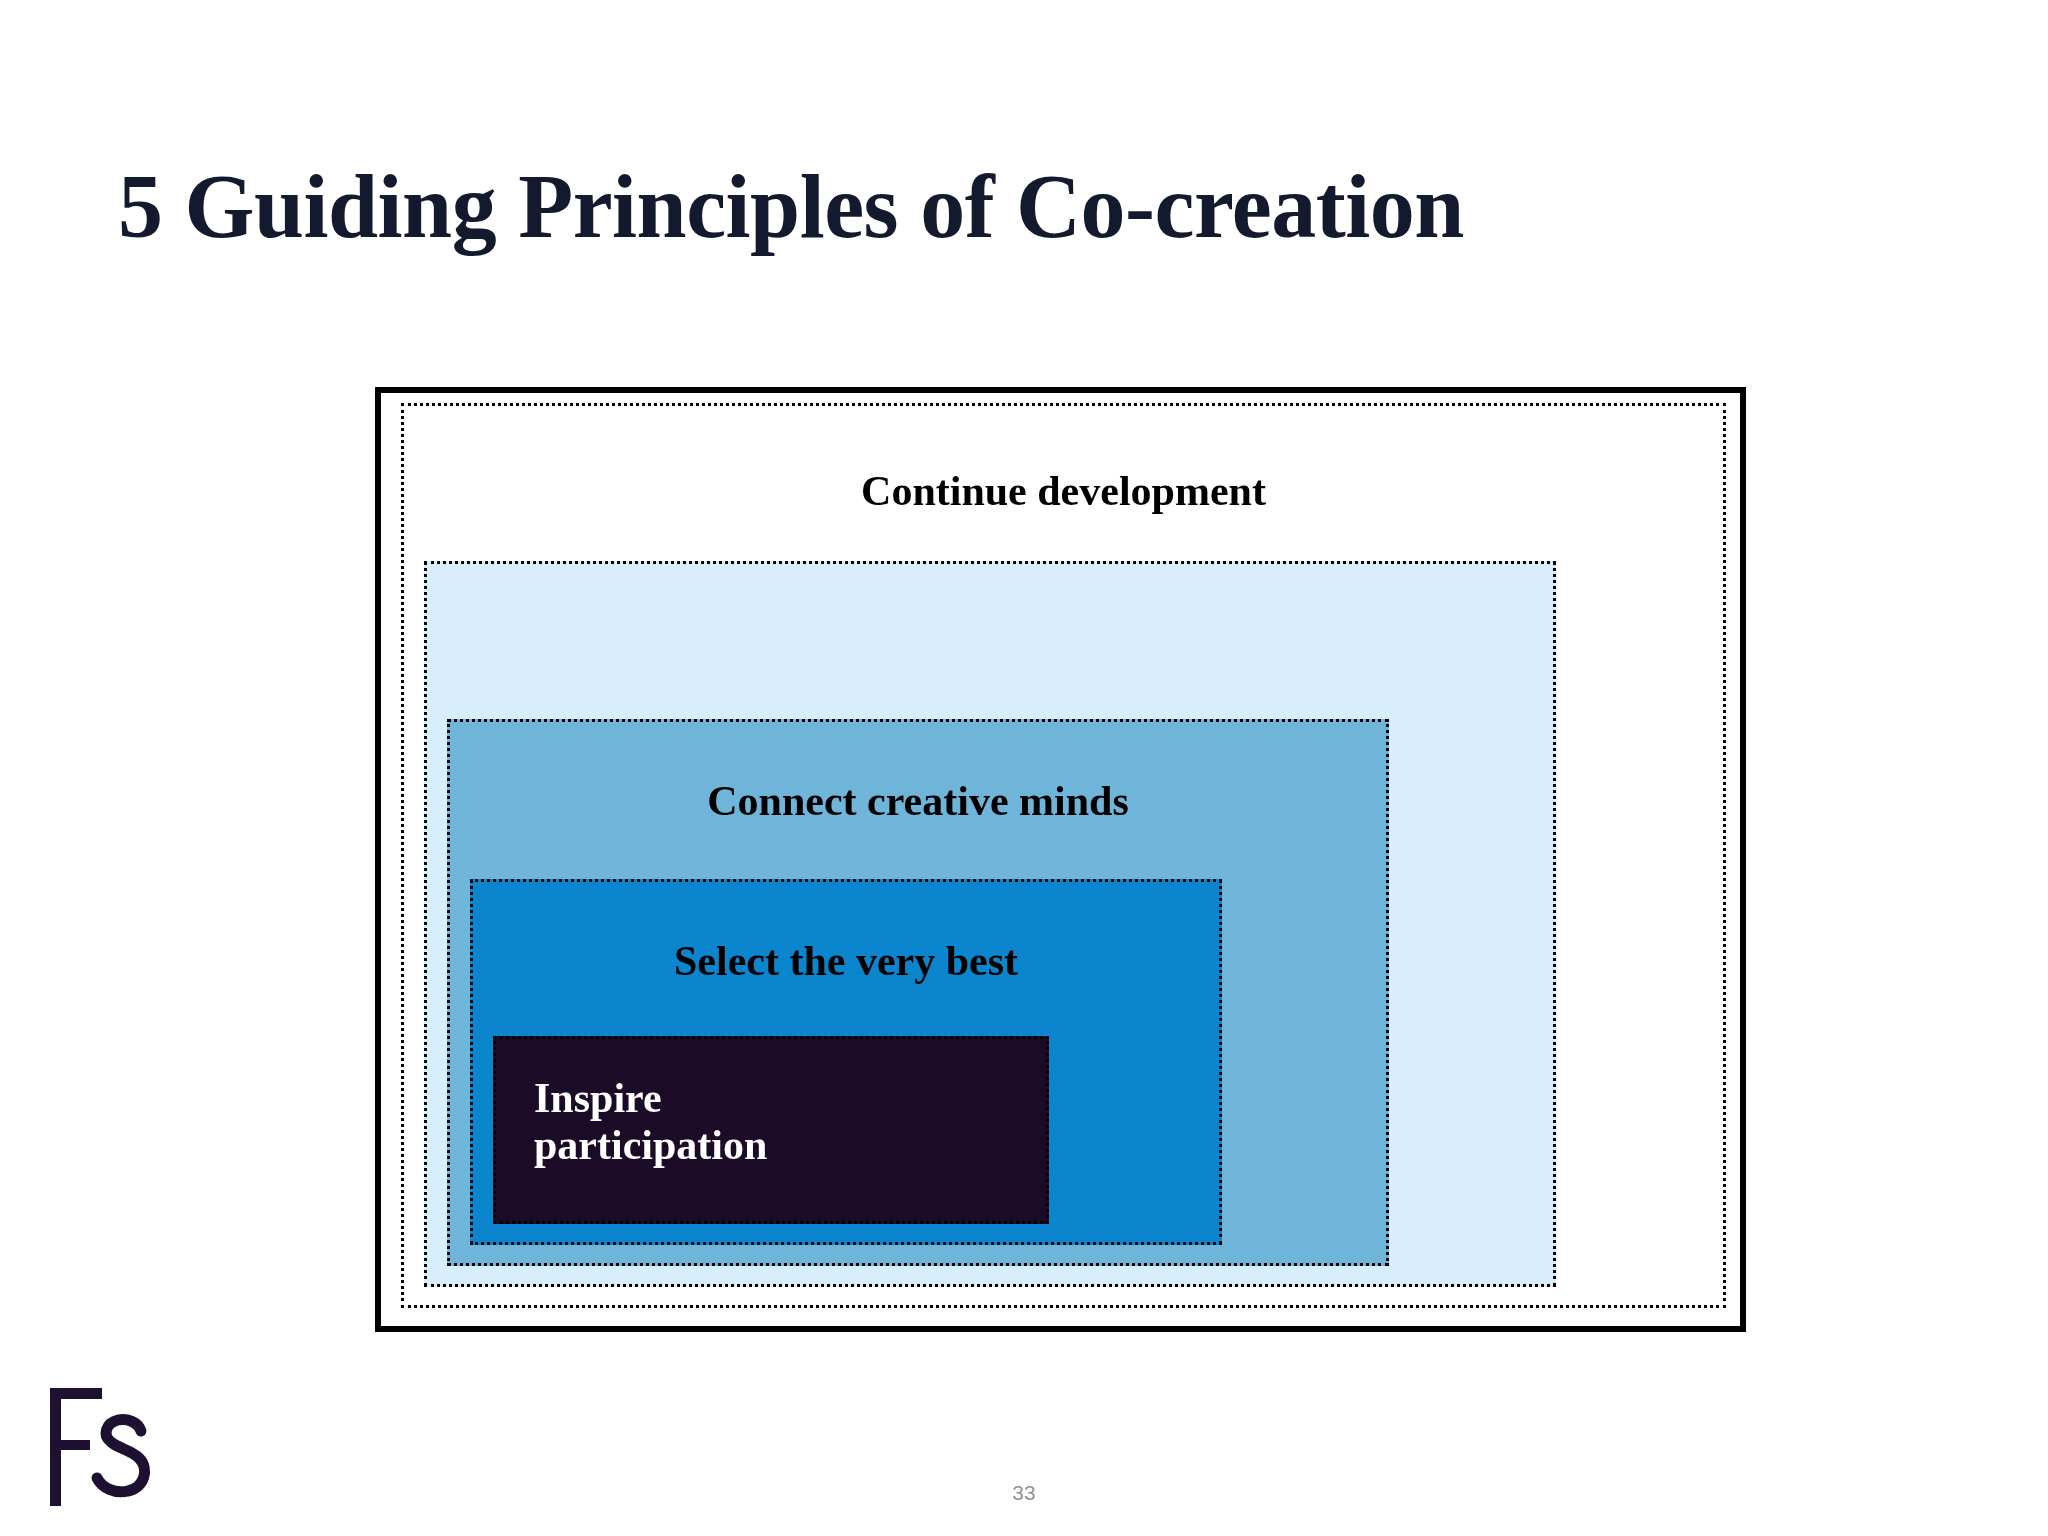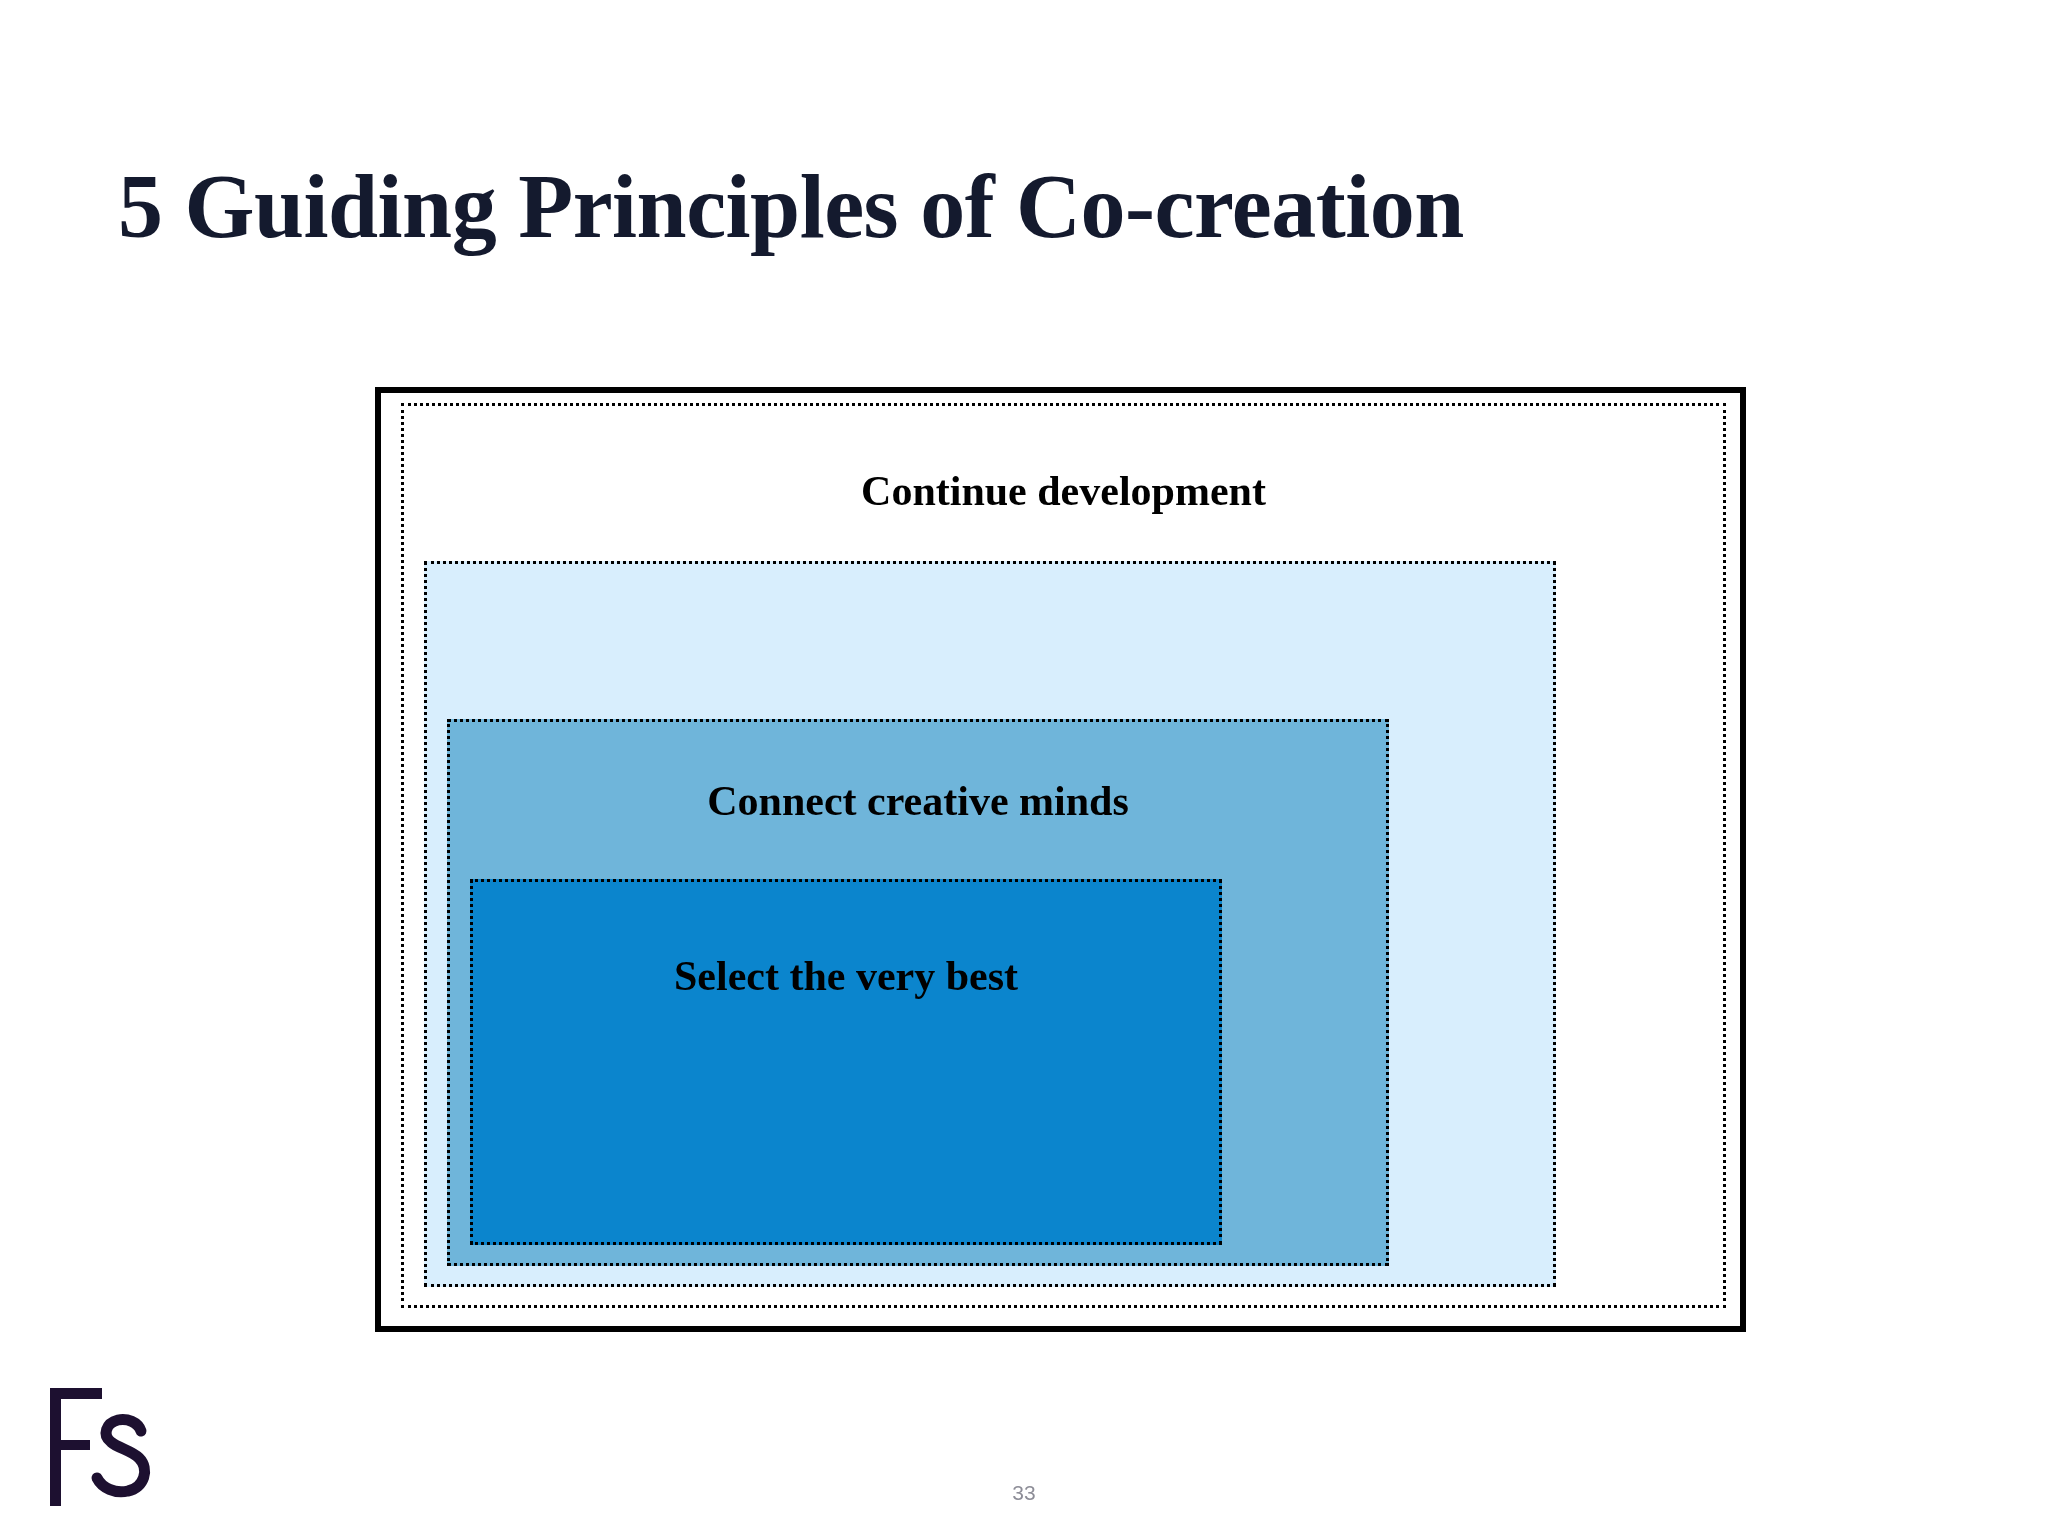--- a/index.html
+++ b/index.html
@@ -104,21 +104,21 @@
     background: #6fb5da;
   }
   #label-3 { top: 56px; }
 
   
   #nest-4 {
     width: 752px;
     height: 366px;
     background: #0b85cd;
   }
-  #label-4 { top: 71px; text-align: center; }
+  #label-4 { top: 56px; text-align: center; }
 
   
   #nest-5 {
     width: 556px;
     height: 188px;
     background: #1b0b26;
   }
   #label-5 {
     top: 36px;
     color: #ffffff;
@@ -159,20 +159,24 @@
       <div class="nest-label label-center" id="label-1">Continue development</div>
 
       <div class="nest" id="nest-2">
 
         <div class="nest" id="nest-3">
           <div class="nest-label label-center" id="label-3">Connect creative minds</div>
 
           <div class="nest" id="nest-4">
             <div class="nest-label label-center" id="label-4">Select the very best</div>
 
+            <div class="nest" id="nest-5">
+              <div class="nest-label label-left" id="label-5">Inspire
+participation</div>
+            </div>
 
           </div>
         </div>
       </div>
     </div>
 
   </div>
 </div>
 
 <div id="fs-logo">

